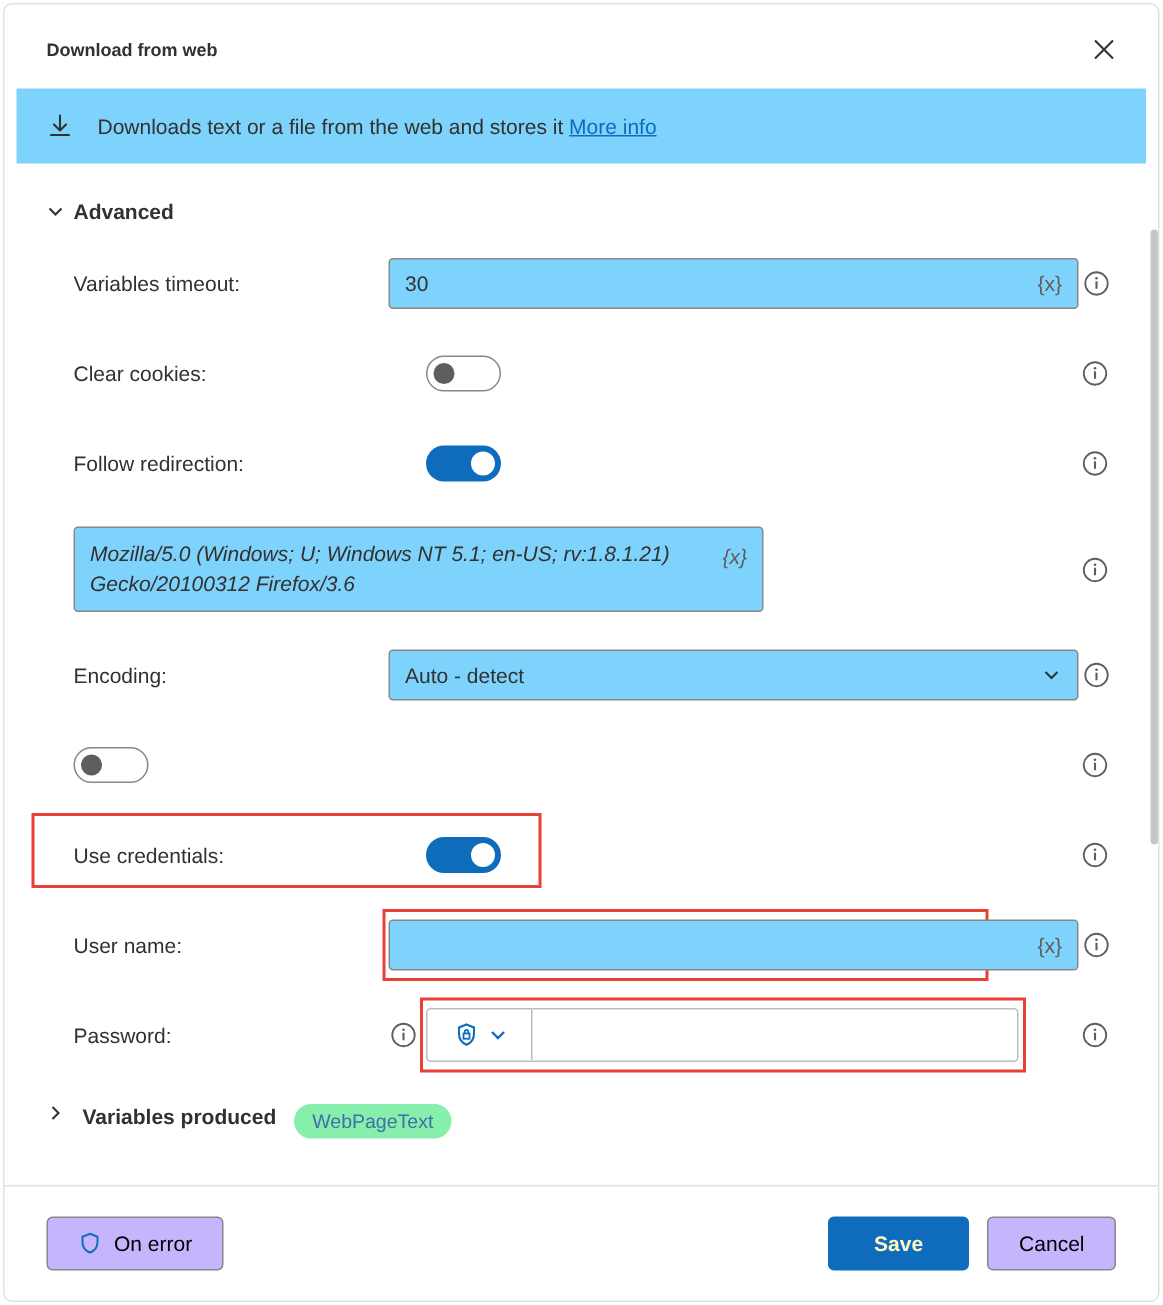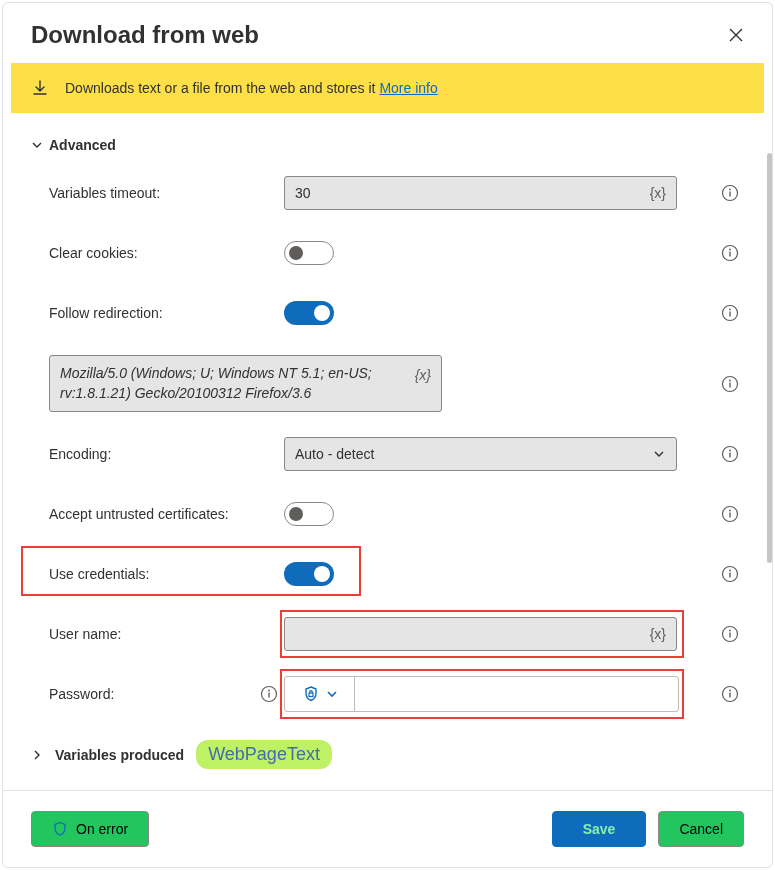--- a/index.html
+++ b/index.html
@@ -22,30 +22,30 @@
     flex-direction: column;
     position: relative;
   }
   .dialog-header {
     padding: 18px 24px 14px 28px;
     display: flex;
     justify-content: space-between;
     align-items: center;
   }
   .dialog-title {
-    font-size: 24px;
+    font-size: 12px;
     font-weight: 600;
   }
   .close-btn {
     cursor: pointer;
     padding: 4px;
     line-height: 0;
   }
   .info-banner {
-    background: #fde047;
+    background: #7dd3fc;
     margin: 0 8px;
     padding: 16px 20px;
     display: flex;
     align-items: center;
     gap: 16px;
   }
   .banner-icon { line-height: 0; }
   .link {
     color: #0f6cbd;
     text-decoration: underline;
@@ -83,28 +83,28 @@
     display: flex;
     align-items: center;
   }
   .info-col {
     width: 28px;
     display: flex;
     justify-content: center;
     align-items: center;
   }
   .text-input, .textarea-input, .select-input {
-    width: 393px;
+    width: 460px;
     border: 1px solid #8a8886;
     border-radius: 3px;
     padding: 6px 36px 6px 10px;
     font-family: inherit;
     font-size: 14px;
     position: relative;
-    background: #e5e5e5;
+    background: #7dd3fc;
     min-height: 34px;
     display: flex;
     align-items: center;
   }
   .textarea-input {
     align-items: flex-start;
     padding-top: 8px;
     padding-bottom: 8px;
     line-height: 1.4;
   }
@@ -164,57 +164,57 @@
     align-items: center;
     justify-content: center;
     gap: 6px;
     border-right: 1px solid #bdbdbd;
     cursor: pointer;
   }
   .credential-selector .text-part { flex:1; }
   .info-icon { cursor: pointer; line-height:0; }
   .variables-section {
     display: flex;
-    align-items: center;
+    align-items: flex-start;
     gap: 12px;
     margin-top: 8px;
     margin-bottom: 8px;
     padding-left: 0;
   }
   .var-tag {
-    background: #bef264;
+    background: #86efac;
     color: #436dab;
     padding: 4px 12px;
     border-radius: 12px;
-    font-size: 18px;
+    font-size: 13px;
   }
   .footer {
     border-top: 1px solid #e1e1e1;
     padding: 20px 28px;
     display: flex;
     justify-content: space-between;
     align-items: center;
   }
   .btn {
     height: 36px;
     padding: 0 20px;
     border-radius: 4px;
     font-size: 14px;
     font-family: inherit;
     cursor: pointer;
     display: inline-flex;
     align-items: center;
     gap: 8px;
     border: 1px solid #8a8886;
-    background: #22c55e;
+    background: #c4b5fd;
   }
   .btn.primary {
     background: #0f6cbd;
     border-color: #0f6cbd;
-    color: #86efac;
+    color: #fef9c3;
     font-weight: 600;
     padding: 0 30px;
   }
   .btn-group { display:flex; gap: 12px; }
   .scrollbar-thumb {
     position: absolute;
     right: 0;
     top: 150px;
     width: 5px;
     height: 410px;
@@ -344,23 +344,20 @@
       <div class="info-col">
           <span class="info-icon"><svg width="18" height="18" viewBox="0 0 18 18">
               <circle cx="9" cy="9" r="7.5" stroke="#605e5c" stroke-width="1.2" fill="none"></circle>
               <circle cx="9" cy="5.5" r="0.9" fill="#605e5c"></circle>
               <rect x="8.3" y="7.5" width="1.4" height="5" fill="#605e5c"></rect>
             </svg></span>
         </div>
     </div>
 
     <div class="form-row">
-      <div class="label-col">
-          <span>Accept untrusted certificates:</span>
-        </div>
       <div class="control-col">
         <div class="toggle off">
             <div class="knob"></div>
           </div>
       </div>
       <div class="info-col">
           <span class="info-icon"><svg width="18" height="18" viewBox="0 0 18 18">
               <circle cx="9" cy="9" r="7.5" stroke="#605e5c" stroke-width="1.2" fill="none"></circle>
               <circle cx="9" cy="5.5" r="0.9" fill="#605e5c"></circle>
               <rect x="8.3" y="7.5" width="1.4" height="5" fill="#605e5c"></rect>

